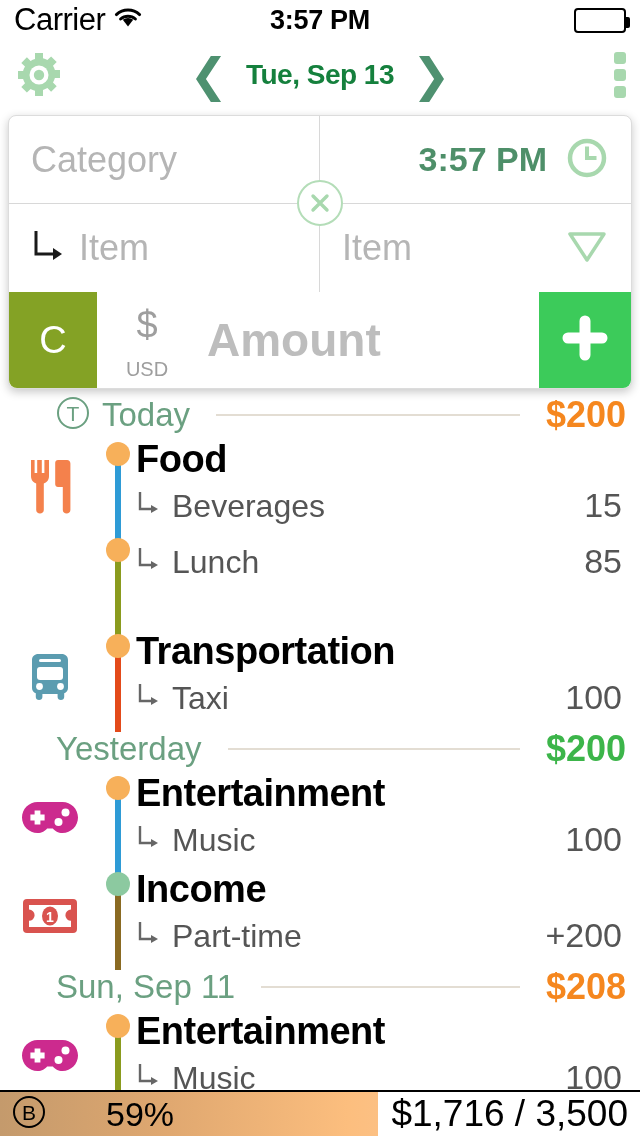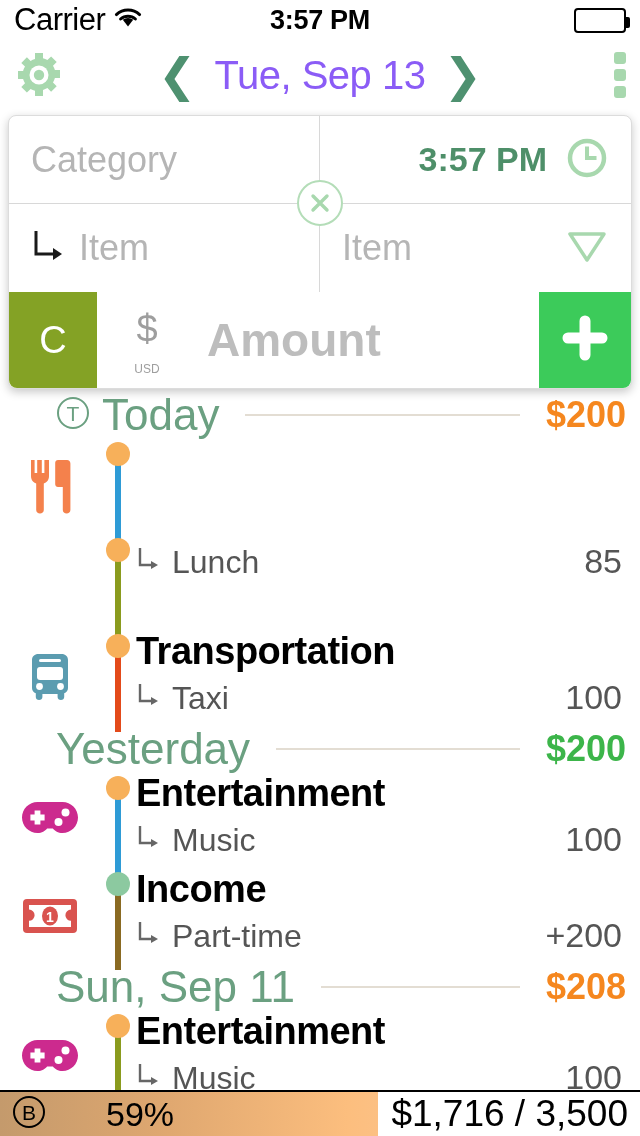--- a/index.html
+++ b/index.html
@@ -36,21 +36,21 @@
   
   .navbar{
     height:70px; display:flex; align-items:center;
     padding:0 14px; position:relative; background:#fff;
   }
   .nav-center{
     position:absolute; left:0; right:0;
     display:flex; align-items:center; justify-content:center; gap:18px;
   }
   .nav-date{
-    font-size:40px; color:#8b5cf6; letter-spacing:-0.5px;
+    font-size:28px; color:#15803d; letter-spacing:-0.5px;font-weight:bold;
   }
   .chev{ font-size:46px; color:#4e9170; line-height:1; font-weight:300; }
   .kebab{ margin-left:auto; display:flex; flex-direction:column; gap:5px; z-index:2;}
   .kebab i{ display:block; width:12px; height:12px; background:#a8d8ae; border-radius:3px; }
 
   
   .gear{ width:50px; height:50px; position:relative; z-index:2; }
 
   
   .card{
@@ -79,39 +79,39 @@
   .amount-row{ display:flex; height:96px; background:#fff; border-radius:0 0 8px 8px; overflow:hidden;}
   .c-btn{
     width:88px; display:flex; align-items:center; justify-content:center;
     background:#84a225; color:#fff; font-size:38px;
   }
   .cur{
     width:100px; display:flex; flex-direction:column;
     align-items:center; justify-content:center; gap:0px; padding-top:6px;
   }
   .cur-sym{ font-size:38px; color:#9e9e9e; line-height:1; }
-  .cur-code{ font-size:12px; color:#9e9e9e; margin-top:14px;}
+  .cur-code{ font-size:20px; color:#9e9e9e; margin-top:14px;}
   .amount-ph{
     flex:1; display:flex; align-items:center;
     font-size:46px; font-weight:bold; color:#bdbdbd; padding-left:10px;
   }
   .plus-btn{
     width:92px; background:#3ccb5a; display:flex;
     align-items:center; justify-content:center;
   }
 
   
   .list{ position:absolute; left:0; right:0; top:392px; bottom:46px; overflow:hidden; }
 
   .day-head{
     display:flex; align-items:center; gap:12px;
     padding:2px 14px 2px 56px; height:46px;
   }
   .day-badge{ flex:0 0 auto; }
-  .day-label{ font-size:44px; color:#6ba081; white-space:nowrap; }
+  .day-label{ font-size:33px; color:#6ba081; white-space:nowrap; }
   .day-rule{ flex:1; height:2px; background:#e3ddd3; margin:0 14px; }
   .day-total{ font-size:36px; font-weight:bold; white-space:nowrap; }
 
   .entry{ display:flex; position:relative; min-height:96px; }
   .ico-col{ width:100px; display:flex; align-items:center; justify-content:center; flex:0 0 100px;}
   .line-col{ width:36px; flex:0 0 36px; position:relative; }
   .dot{
     position:absolute; left:50%; transform:translateX(-50%);
     top:4px; width:24px; height:24px; border-radius:50%;
   }
@@ -265,20 +265,31 @@
       <div class="ico-col">
         <svg width="64" height="64" viewBox="0 0 64 64">
           <path fill="#f4814c" d="M12 6h4.6v13h2.6V6h4.6v13h2.6V6H31v16c0 4-2.4 6.6-5.2 7.4V56c0 2-1.7 3.6-3.8 3.6S18.2 58 18.2 56V29.4C15.4 28.6 13 26 13 22V6Z"></path>
           <path fill="#f4814c" d="M40 6h9c2 0 3.4 1.5 3.4 3.4V56c0 2-1.7 3.6-3.8 3.6S44.8 58 44.8 56V33H40c-1.6 0-2.8-1.2-2.8-2.8V8.8C37.2 7.2 38.4 6 40 6Z"></path>
         </svg>
       </div>
       <div class="line-col">
         <span class="vline" style="background: rgb(46, 155, 214);"></span>
         <span class="dot" style="background: rgb(247, 176, 90);"></span>
       </div>
+      <div class="txt-col">
+        <div class="cat">Food</div>
+        <div class="sub">
+          <span class="sub-arrow"><svg width="26" height="28" viewBox="0 0 26 28">
+              <path d="M4 3 V20 H18" fill="none" stroke="#666" stroke-width="2.4"></path>
+              <path d="M15 16 L22 20 L15 24 Z" fill="#666"></path>
+            </svg></span>
+          <span class="sub-name">Beverages</span>
+          <span class="sub-amt">15</span>
+        </div>
+      </div>
     </div>
     <div class="entry">
       <div class="ico-col"></div>
       <div class="line-col">
         <span class="vline" style="background: rgb(138, 155, 30);"></span>
         <span class="dot" style="background: rgb(247, 176, 90);"></span>
       </div>
       <div class="txt-col">
         <div class="sub">
           <span class="sub-arrow"><svg width="26" height="28" viewBox="0 0 26 28">

